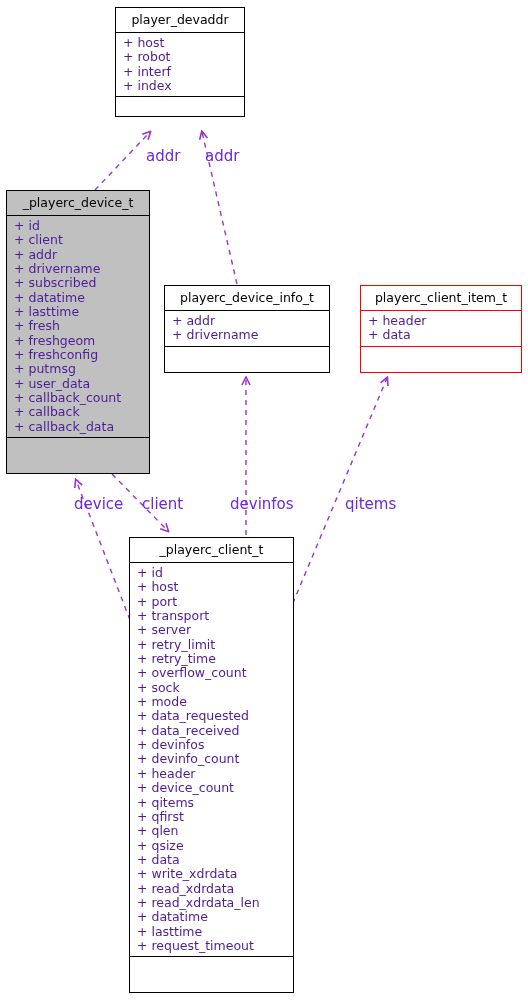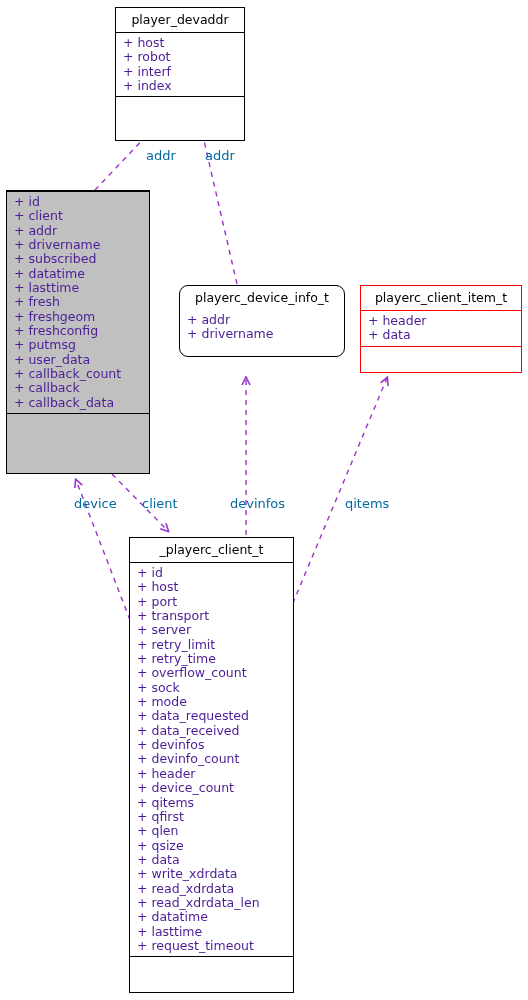--- a/index.html
+++ b/index.html
@@ -62,23 +62,23 @@
     color: #4c1d95;
     white-space: nowrap;
   }
   .uml-ops {
     box-sizing: border-box;
     flex: 1 1 auto;
     min-height: 18px;
   }
   .edge-label {
     position: absolute;
-    font-size: 13px;
+    font-size: 15px;
     line-height: 14px;
-    color: #0369a1;
+    color: #6d28d9;
     white-space: nowrap;
   }
   svg.edges {
     position: absolute;
     left: 0; top: 0;
     width: 528px;
     height: 1000px;
     overflow: visible;
     pointer-events: none;
   }
@@ -113,34 +113,35 @@
 
     <g>
       <path d="M 246,535 L 246,378" stroke="#9a32cd" stroke-width="1.4" fill="none" stroke-dasharray="5,5" marker-end="url(#openarrow)"></path>
     </g>
 
     <g>
       <path d="M 285,622 L 387,378" stroke="#9a32cd" stroke-width="1.4" fill="none" stroke-dasharray="5,5" marker-end="url(#openarrow)"></path>
     </g>
   </svg>
 
-  <div class="uml-box" style="left:115px; top:7px; width:130px; height:134px;">
+  <div class="uml-box" style="left:115px; top:7px; width:130px; height:110px;">
     <div class="uml-title">player_devaddr</div>
     <div class="uml-sep"></div>
     <div class="uml-attrs">
       <div class="uml-attr">+ host</div>
       <div class="uml-attr">+ robot</div>
       <div class="uml-attr">+ interf</div>
       <div class="uml-attr">+ index</div>
     </div>
     <div class="uml-sep"></div>
     <div class="uml-ops"></div>
   </div>
 
   <div class="uml-box highlight" style="left:6px; top:190px; width:144px; height:284px;">
+    <div class="uml-title">_playerc_device_t</div>
     <div class="uml-sep"></div>
     <div class="uml-attrs">
       <div class="uml-attr">+ id</div>
       <div class="uml-attr">+ client</div>
       <div class="uml-attr">+ addr</div>
       <div class="uml-attr">+ drivername</div>
       <div class="uml-attr">+ subscribed</div>
       <div class="uml-attr">+ datatime</div>
       <div class="uml-attr">+ lasttime</div>
       <div class="uml-attr">+ fresh</div>
@@ -149,21 +150,21 @@
       <div class="uml-attr">+ putmsg</div>
       <div class="uml-attr">+ user_data</div>
       <div class="uml-attr">+ callback_count</div>
       <div class="uml-attr">+ callback</div>
       <div class="uml-attr">+ callback_data</div>
     </div>
     <div class="uml-sep"></div>
     <div class="uml-ops"></div>
   </div>
 
-  <div class="uml-box" style="left:179px; top:285px; width:166px; height:72px;border-radius:9px;">
+  <div class="uml-box" style="left:164px; top:285px; width:166px; height:88px;">
     <div class="uml-title">playerc_device_info_t</div>
     <div class="uml-sep"></div>
     <div class="uml-attrs">
       <div class="uml-attr">+ addr</div>
       <div class="uml-attr">+ drivername</div>
     </div>
     <div class="uml-sep"></div>
     <div class="uml-ops"></div>
   </div>
 

